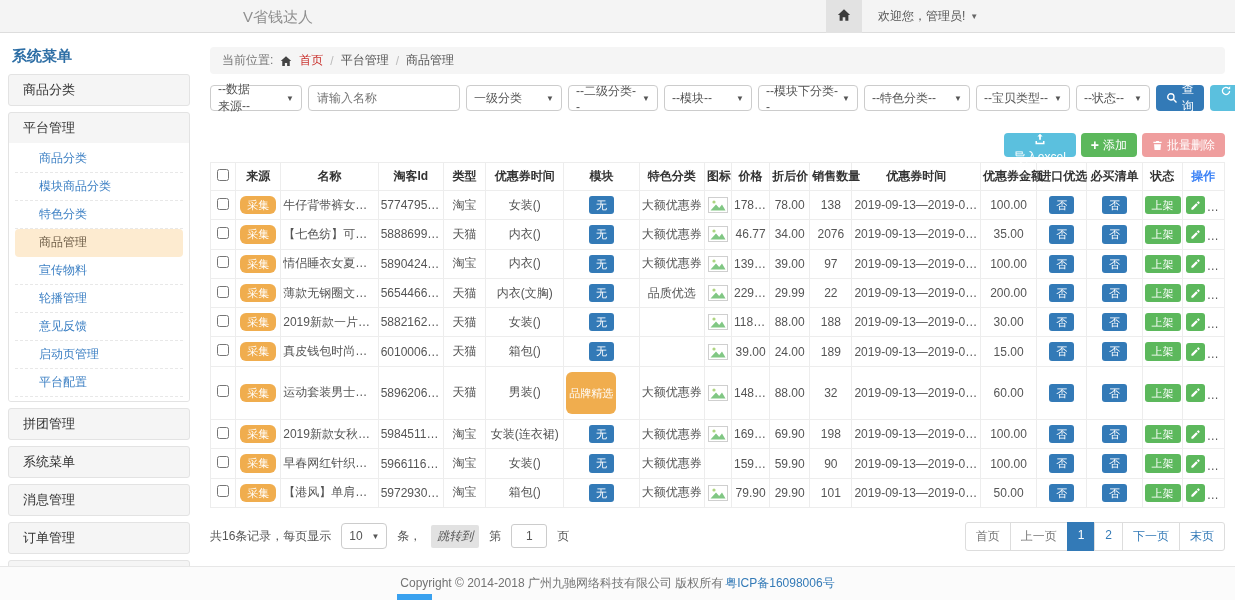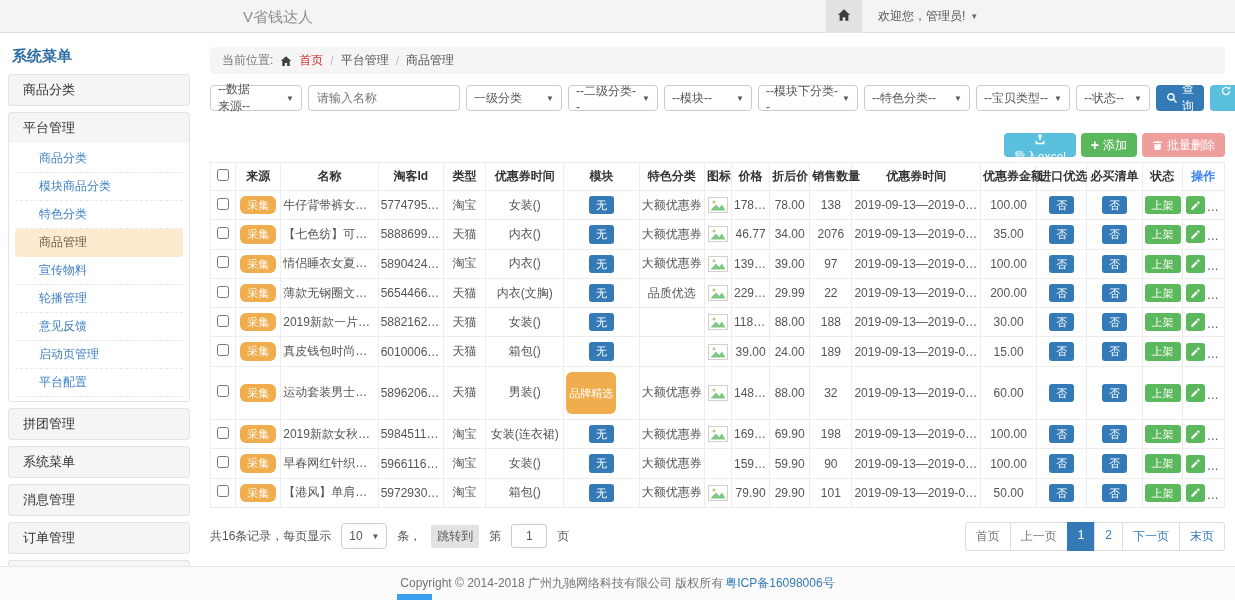--- a/index.html
+++ b/index.html
@@ -59,21 +59,21 @@
   .badge-tight { padding: 14px 3px; }
   .module-text { margin-left: 2px; color: #555; }
   .thumb { display: inline-flex; vertical-align: middle; }
   .op-btn { width: 19px; height: 18px; border: none; border-radius: 3px; display: inline-flex; align-items: center; justify-content: center; margin: 0 1px; cursor: pointer; padding: 0; }
   .op-edit { background: #5cb85c; }
   .op-del { background: #d9534f; }
   input[type="checkbox"] { margin: 0; width: 12px; height: 12px; }
   
   .pagi { display: flex; justify-content: space-between; align-items: center; margin-top: 14px; color: #555; }
   .pagi-left { display: flex; align-items: center; gap: 10px; }
-  .jump-btn { background: #e2e2e2; color: #555; padding: 3px 6px; border-radius: 2px; cursor: pointer; }
+  .jump-btn { background: #e2e2e2; color: #555; padding: 3px 6px; border-radius: 2px; cursor: pointer; font-style: italic; }
   .page-input { width: 36px; height: 24px; border: 1px solid #ccc; border-radius: 3px; text-align: center; font-family: inherit; font-size: 12px; color: #555; }
   .pager { display: flex; }
   .pg { border: 1px solid #ddd; padding: 5px 10px; background: #fff; margin-left: -1px; cursor: pointer; }
   .pg:first-child { margin-left: 0; border-radius: 3px 0 0 3px; }
   .pg:last-child { border-radius: 0 3px 3px 0; }
   .pg-muted { color: #777; }
   .pg-link { color: #337ab7; }
   .pg-active { background: #337ab7; border-color: #337ab7; color: #fff; }
   
   .footer { position: absolute; left: 0; right: 0; bottom: 0; height: 34px; background: #fbfbfb; border-top: 1px solid #e7e7e7; display: flex; align-items: center; justify-content: center; color: #737373; }

